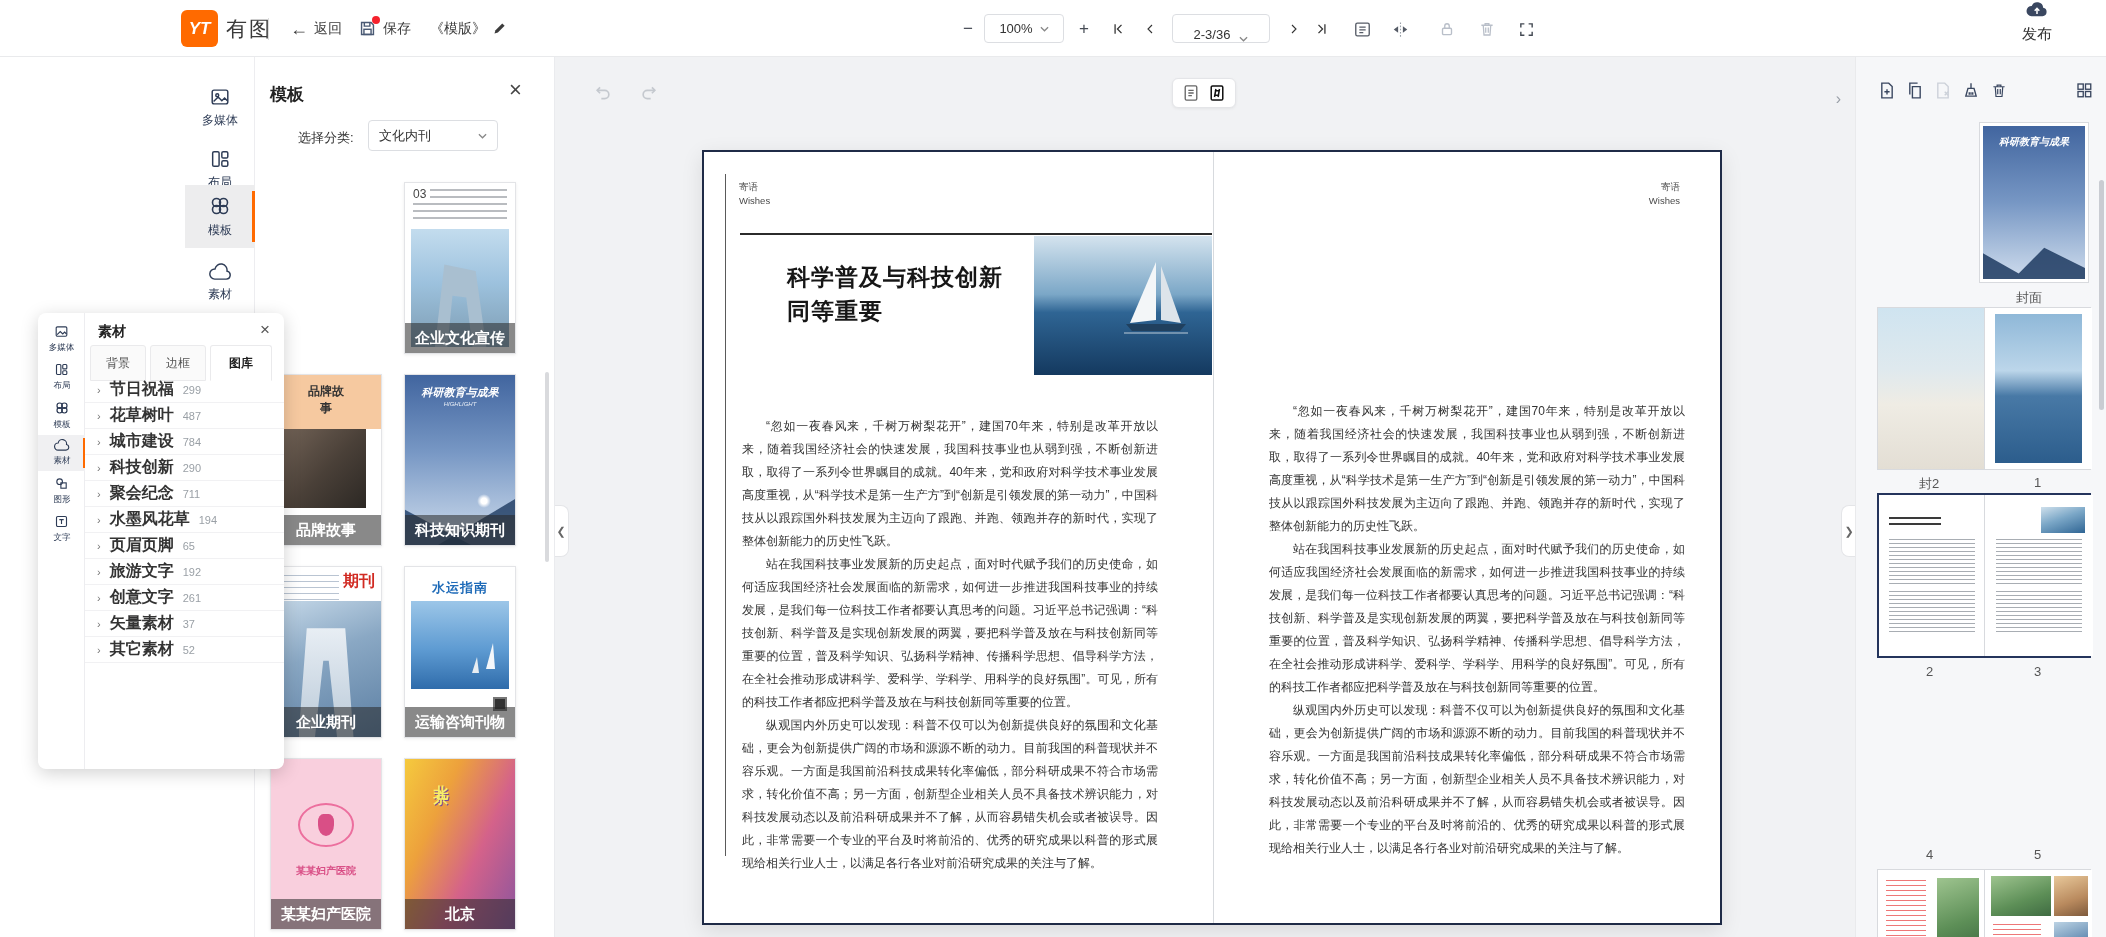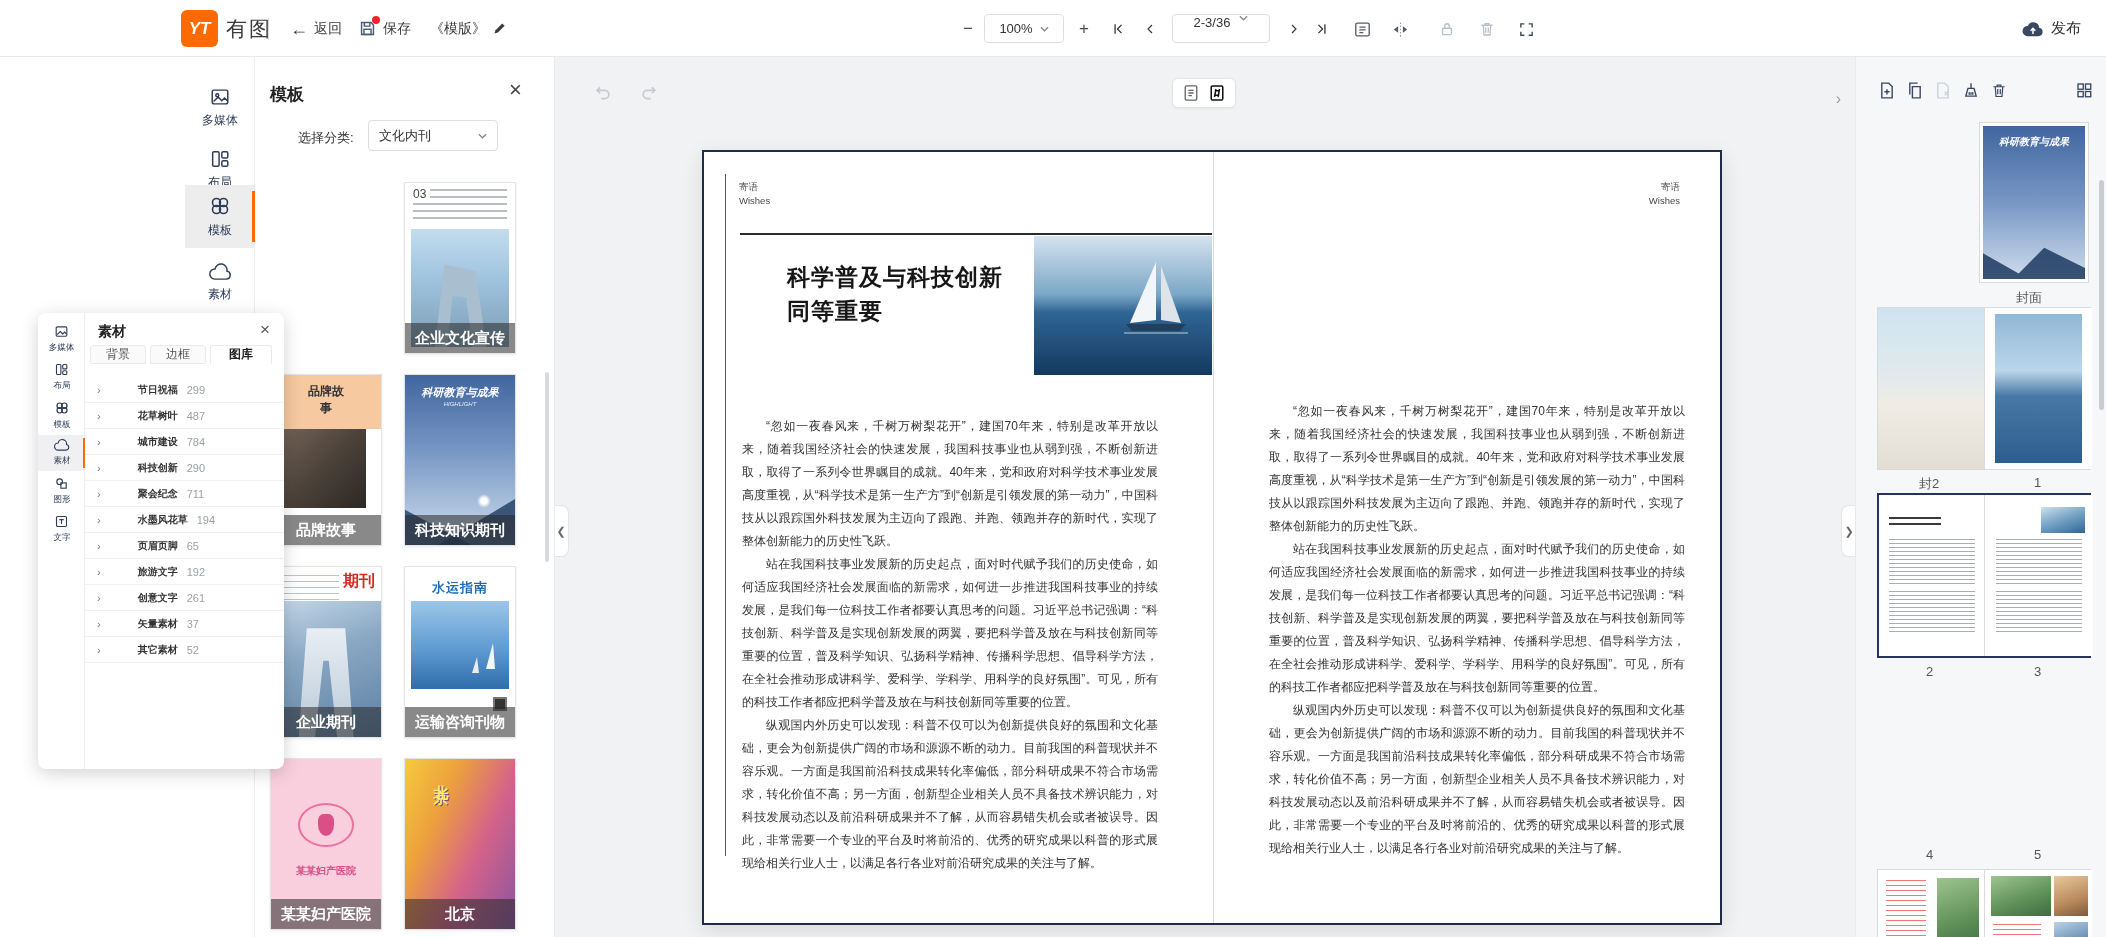--- a/index.html
+++ b/index.html
@@ -19,26 +19,26 @@
   .tb-divider { position:absolute; left:268px; top:18px; width:1px; height:22px; background:#ddd; }
   .tb-btn { position:absolute; top:0; height:57px; display:flex; align-items:center; gap:6px;
             font-size:14px; color:#3c3c3c; cursor:pointer; }
   .back-arrow { font-size:18px; color:#3c3c3c; line-height:1; }
   .save-wrap { position:relative; }
   .red-dot { position:absolute; right:-3px; top:-3px; width:8px; height:8px; border-radius:50%; background:#f5222d; }
   .zoom-box { position:absolute; left:984px; top:14px; width:80px; height:29px; border:1px solid #dcdee2;
               border-radius:4px; display:flex; align-items:center; justify-content:center; gap:7px;
               font-size:13px; color:#333; background:#fff; }
   .page-box { position:absolute; left:1172px; top:14px; width:98px; height:29px; border:1px solid #dcdee2;
-              border-radius:4px; display:flex; align-items:flex-start; justify-content:center; gap:9px;
+              border-radius:4px; display:flex; align-items:flex-end; justify-content:center; gap:9px;
               font-size:13px; color:#333; background:#fff; }
   .mini-op { position:absolute; top:19px; width:20px; height:20px; display:flex; align-items:center;
              justify-content:center; color:#454b54; font-size:17px; cursor:pointer; }
   .publish { position:absolute; left:2022px; top:0; height:57px; display:flex; align-items:center; gap:7px;
-             font-size:15px; color:#333; cursor:pointer; }
+             font-size:15px; color:#333; cursor:pointer;flex-direction:column; }
 
   
   .left-rail { position:absolute; left:185px; top:57px; width:70px; height:880px; background:#fff;
                border-right:1px solid #ededf0; z-index:10; }
   .rail-item { position:absolute; left:0; width:70px; height:60px; display:flex; flex-direction:column;
                align-items:center; justify-content:center; gap:4px; cursor:pointer; color:#2e3c56; }
   .rail-item .lbl { font-size:12px; color:#2e3c56; }
   .rail-item.active { background:#ededee; }
   .rail-item.active::after { content:""; position:absolute; right:0; top:6px; bottom:6px; width:3px; background:#ff6a00; }
 
@@ -126,29 +126,29 @@
   .apanel { position:absolute; left:38px; top:313px; width:246px; height:456px; background:#fff;
             border-radius:8px; box-shadow:0 4px 18px rgba(0,0,0,.18); z-index:25; overflow:hidden; }
   .apanel .mrail { position:absolute; left:0; top:0; width:47px; height:100%; border-right:1px solid #ededf0; }
   .mrail-item { position:absolute; left:0; width:47px; height:36px; display:flex; flex-direction:column;
                 align-items:center; justify-content:center; gap:2px; color:#2e3c56; cursor:pointer; }
   .mrail-item .lbl { font-size:9px; color:#2e3c56; transform:scale(.95); }
   .mrail-item.active { background:#f0f0f2; }
   .mrail-item.active::after { content:""; position:absolute; right:0; top:3px; bottom:3px; width:2px; background:#ff6a00; }
   .apanel-title { position:absolute; left:60px; top:10px; font-size:14px; font-weight:bold; color:#222; }
   .apanel-close { position:absolute; left:222px; top:8px; font-size:17px; color:#555; cursor:pointer; line-height:1; }
-  .atab { position:absolute; top:32px; height:19px; border:1px solid #eaeaec; background:#fafafa;
+  .atab { position:absolute; top:32px; height:36px; border:1px solid #eaeaec; background:#fafafa;
           display:flex; align-items:center; justify-content:center; font-size:12px; color:#555;
           border-radius:3px 3px 0 0; cursor:pointer; }
   .atab.active { background:#fff; color:#222; border-bottom-color:#fff; font-weight:bold; }
   .alist { position:absolute; left:47px; top:64px; right:0; bottom:0; }
   .arow { position:absolute; left:0; right:0; height:26px; display:flex; align-items:center; gap:9px;
           padding-left:12px; border-bottom:1px solid #f1f1f3; cursor:pointer; }
   .arow .chev { color:#777; font-size:11px; }
-  .arow .nm { font-size:10px; color:#333; font-weight:bold;margin-left:28px; }
+  .arow .nm { font-size:16px; color:#333; font-weight:bold; }
   .arow .ct { font-size:11px; color:#9aa0a6; }
 
   
   .canvas { position:absolute; left:555px; top:57px; width:1300px; height:880px; background:#f1f2f4; z-index:1; }
   .undo-redo { position:absolute; top:26px; color:#c5c9cf; cursor:pointer; }
   .view-pill { position:absolute; left:617px; top:21px; width:64px; height:30px; background:#fff;
                border:1px solid #e4e5e8; border-radius:6px; box-shadow:0 1px 3px rgba(0,0,0,.06);
                display:flex; align-items:center; justify-content:center; gap:10px; }
   .collapse-tab { position:absolute; width:15px; height:52px; background:#fff; border:1px solid #e4e5e8;
                   display:flex; align-items:center; justify-content:center; font-size:11px; color:#666;

